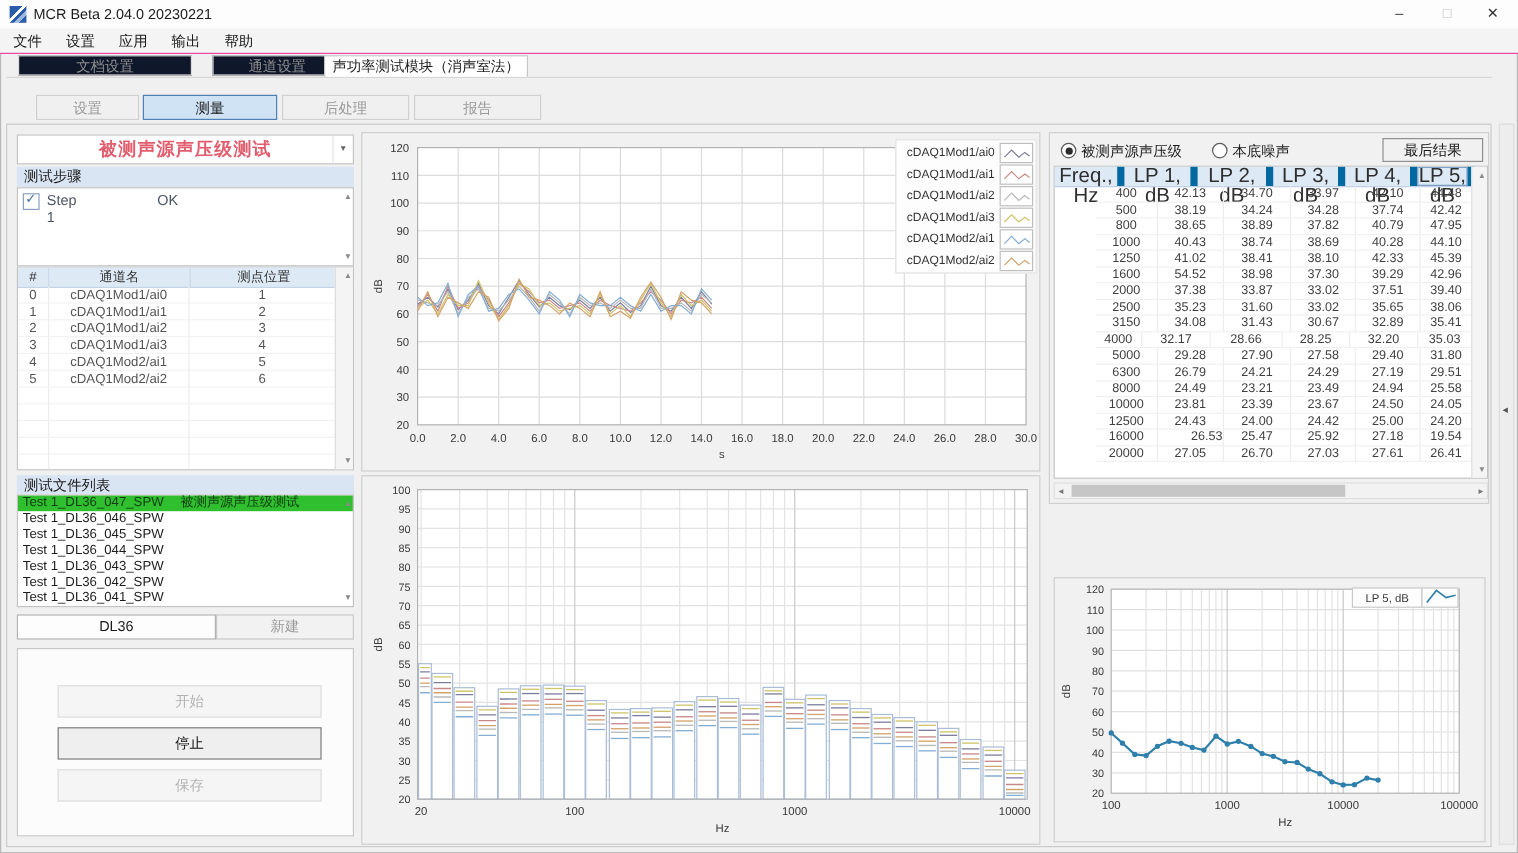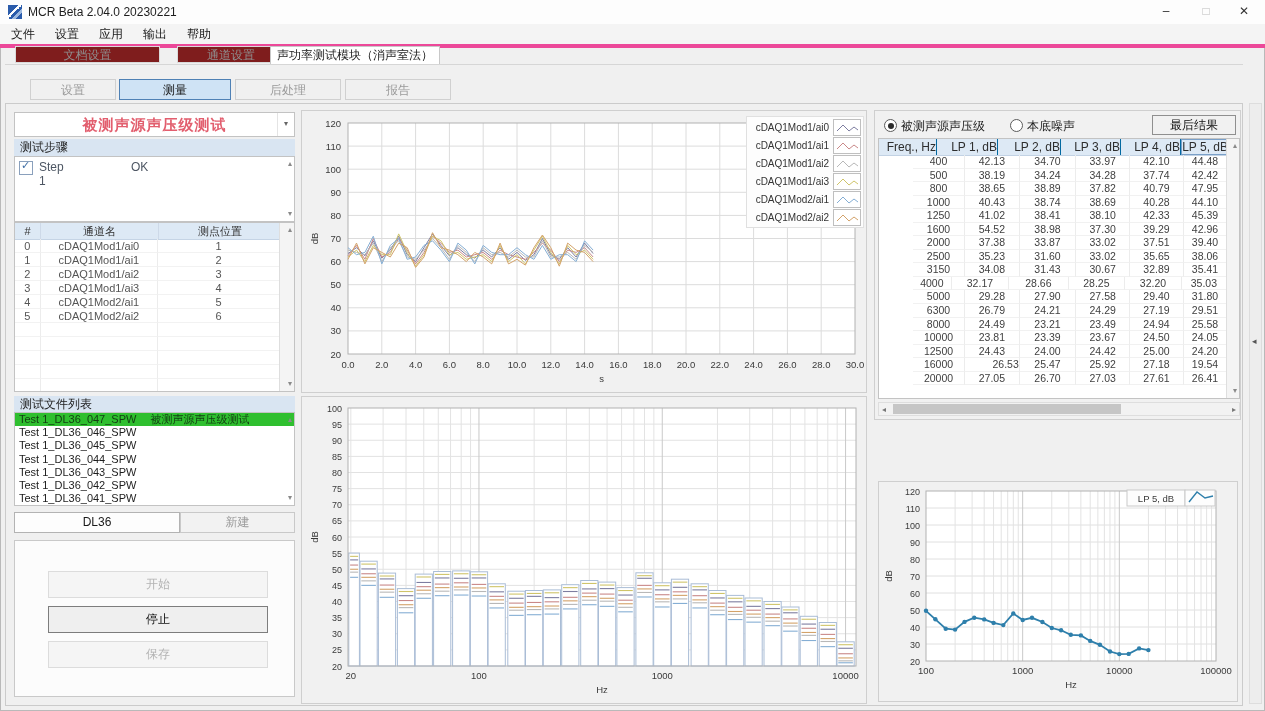--- a/index.html
+++ b/index.html
@@ -7,26 +7,26 @@
     font-family:"Liberation Sans",sans-serif;overflow:hidden;
     box-shadow:inset 0 0 0 1px #b9b9b9;}
   
   .titlebar{position:absolute;left:0;top:0;width:100%;height:24px;background:#fdfdfd;border-bottom:1px solid #ececec;}
   .app-icon{position:absolute;left:8px;top:5px;width:14px;height:14px;
     background:linear-gradient(135deg,#2b5cab 0 38%,#ffffff 38% 50%,#2b5cab 50% 62%,#9db9e0 62% 78%,#2b5cab 78%);}
   .app-title{position:absolute;left:28px;top:5px;font-size:12px;color:#1d1d1d;}
   .win-btn{position:absolute;top:0;width:36px;height:24px;text-align:center;line-height:23px;font-size:12px;color:#333;cursor:default;}
   .win-min{left:1148px;} .win-max{left:1188px;color:#bdbdbd;} .win-close{left:1226px;}
   
-  .menubar{position:absolute;left:0;top:24px;width:100%;height:20px;background:#f4f4f4;border-bottom:4px solid #ec4899;display:flex;padding-left:1px;}
+  .menubar{position:absolute;left:0;top:24px;width:100%;height:20px;background:#f4f4f4;border-bottom:1px solid #ec4899;display:flex;padding-left:1px;}
   .menu-item{padding:0 10px;font-size:12px;line-height:20px;color:#1a1a1a;}
   
   .tabstrip{position:absolute;left:5px;top:46px;width:1238px;height:18px;border-bottom:1px solid #d6d6d6;}
   .mtab{position:absolute;top:0;height:17px;line-height:17px;text-align:center;font-size:12px;
-    color:#8f8f8f;background:#7f1d1d;border:1px solid #dadada;box-sizing:border-box;}
+    color:#8f8f8f;background:#0f172a;border:1px solid #dadada;box-sizing:border-box;}
   .mtab.active{background:#ffffff;color:#222;border:1px solid #c8c8c8;border-bottom:none;height:18px;z-index:2;}
   
   .subtab{position:absolute;top:79px;height:21px;line-height:20px;text-align:center;font-size:12px;
     background:#f0f0f0;border:1px solid #d0d0d0;color:#9a9a9a;box-sizing:border-box;}
   .subtab.active{background:#cfe3f5;border:1px solid #4f81b5;color:#141414;}
   
   .content{position:absolute;left:5px;top:103px;width:1236px;height:601px;border:1px solid #cbcbcb;background:#f0f0f0;}
   .splitter{position:absolute;right:3px;top:103px;height:601px;width:13px;background:#ededed;border:1px solid #ddd;box-sizing:border-box;}
   .splitter .arr{position:absolute;left:2px;top:232px;font-size:9px;color:#555;}
   
@@ -76,21 +76,21 @@
   .lg-sw{width:26px;height:15px;border:1px solid #bfbfbf;background:#fff;}
   
   .right-box{position:absolute;left:874px;top:110px;width:367px;height:310px;background:#f1f1f1;border:1px solid #cfcfcf;box-sizing:border-box;}
   .radio{position:absolute;top:8px;height:16px;font-size:12px;color:#1c1c1c;line-height:15px;}
   .r-meas{left:9px;} .r-bg{left:135px;}
   .rdot{display:inline-block;width:11px;height:11px;border:1px solid #5a5a5a;border-radius:50%;background:#fff;vertical-align:-2px;margin-right:4px;position:relative;}
   .rdot.on:after{content:"";position:absolute;left:2.5px;top:2.5px;width:6px;height:6px;border-radius:50%;background:#2b2b2b;}
   .btn-final{left:1152px;top:115px;width:84px;height:20px;line-height:18px;background:#f1f1f1;border:1px solid #8f8f8f;color:#111;}
   .lp-table{position:absolute;left:878px;top:138px;width:362px;height:261px;background:#fff;border:1px solid #c3c3c3;box-sizing:border-box;}
   .lp-head{display:flex;height:16px;background:#dde9f5;border-bottom:1px solid #c2d2e4;}
-  .lp-hc{font-size:12px;line-height:16px;text-align:right;color:#2e2e2e;border-right:1px solid #0369a1;box-sizing:border-box;}
+  .lp-hc{font-size:17px;line-height:16px;text-align:center;color:#2e2e2e;border-right:6px solid #0369a1;box-sizing:border-box;}
   .lp-hc.selcol{box-shadow:inset 0 0 0 1px #7aa0c8;}
   .lp-body{position:absolute;left:0;top:16px;right:12px;bottom:0;overflow:hidden;margin-left:34px;}
   .lp-row{display:flex;height:13.55px;}
   .lp-c{font-size:10.5px;line-height:13.5px;text-align:center;color:#3f3f3f;border-right:1px solid #ececec;border-bottom:1px solid #f1f1f1;box-sizing:border-box;}
   .lp-vscroll{position:absolute;right:0;top:0;bottom:0;width:12px;background:#f4f4f4;border-left:1px solid #dedede;}
   .hscroll{position:absolute;left:878px;top:402px;width:362px;height:14px;background:#f2f2f2;border:1px solid #dedede;box-sizing:border-box;}
   .hs-l,.hs-r{position:absolute;top:1px;font-size:8px;color:#777;line-height:11px;}
   .hs-l{left:3px;} .hs-r{right:3px;}
   .hs-thumb{position:absolute;left:14px;top:1px;width:228px;height:10px;background:#c6c6c6;}
 </style>

